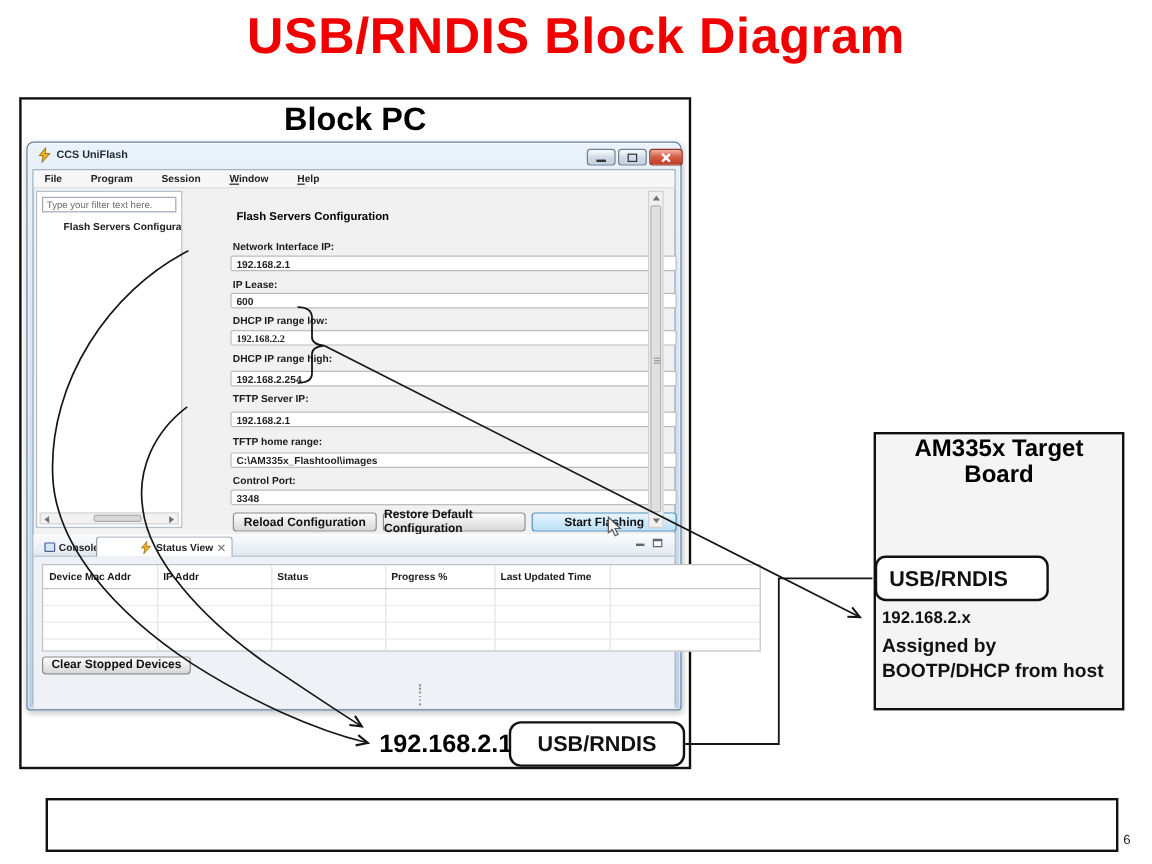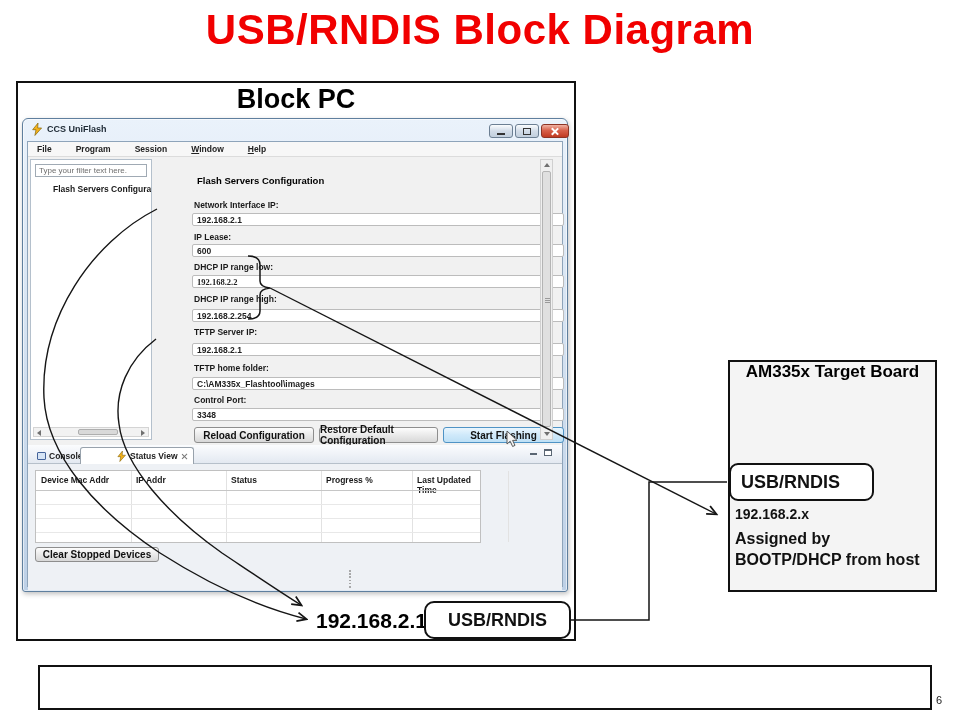--- a/index.html
+++ b/index.html
@@ -25,21 +25,21 @@
   .ti-text { margin-left:5px; font-family:"Liberation Serif", serif; font-variant:small-caps; font-weight:600; color:#3b3b3b; font-size:13px; line-height:10px; letter-spacing:0.3px; }
 
   
   .big-ip { left:316px; top:609px; font-size:21px; font-weight:bold; color:#000; }
   .usb-box-bottom {
     left:424px; top:601px; width:147px; height:38px; background:#fff;
     border:2px solid #111; border-radius:10px; display:flex; align-items:center; justify-content:center;
     font-size:18px; font-weight:bold;
   }
   .target-box { left:728px; top:360px; width:209px; height:232px; background:#f4f4f4; border:2px solid #111; }
-  .target-title { left:733px; top:363px; width:199px; text-align:center; font-size:17px; font-weight:bold; line-height:1.1; color:#000; }
+  .target-title { left:733px; top:363px; width:199px; text-align:center; font-size:20px; font-weight:bold; line-height:1.1; color:#000; }
   .usb-box-target {
     left:729px; top:463px; width:145px; height:38px; background:#fff;
     border:2px solid #111; border-radius:9px; display:flex; align-items:center;
     padding-left:10px; font-size:18px; font-weight:bold;
   }
   .target-ip { left:735px; top:506px; font-size:14px; font-weight:bold; }
   .target-note { left:735px; top:528px; width:200px; font-size:16px; font-weight:bold; line-height:1.32; }
 
   
   .window {
@@ -99,21 +99,21 @@
   .tab { position:absolute; top:2px; height:17px; display:flex; align-items:center; gap:3px; padding:0 5px; font-size:8.5px; font-weight:600; color:#222; }
   .tab.active { background:#fff; border:1px solid #98a2ac; border-bottom:none; border-radius:3px 3px 0 0;padding-left:36px; }
   .console-icon { width:9px; height:8px; border:1px solid #44639a; background:#d6e4f5; border-radius:1px; }
   .tab-close { position:relative; width:7px; height:7px; }
   .tab-close .cbar { position:absolute; left:3px; top:0; width:1.3px; height:7px; background:#777; }
   .tab-close .cbar.a{ transform:rotate(45deg);} .tab-close .cbar.b{ transform:rotate(-45deg);}
   .panel-btns { position:absolute; right:10px; top:4px; display:flex; gap:6px; }
   .pmin { width:9px; height:7px; position:relative; } .pmin::after{ content:""; position:absolute; left:1px; bottom:1px; width:7px; height:2px; background:#5a6673; }
   .pmax { width:8px; height:7px; border:1px solid #5a6673; border-top-width:2px; background:#fff; }
 
-  .status-table { position:absolute; left:7px; top:25px; width:446px; height:73px; background:#fff; border:1px solid #c0c0c0; }
+  .status-table { position:absolute; left:7px; top:25px; width:599px; height:73px; background:#fff; border:1px solid #c0c0c0; }
   .th { position:absolute; top:4px; font-size:8.5px; font-weight:600; color:#1a1a1a; }
   .col-line { position:absolute; top:0; bottom:0; width:1px; background:#e2e2e2; }
   .hdr-line { position:absolute; left:0; right:0; top:19px; height:1px; background:#c6c6c6; }
   .row-line { position:absolute; left:0; right:0; height:1px; background:#e8e8e8; }
   .clear-btn { position:absolute; left:7px; top:102px; width:124px; height:15px; }
   .splitter-dots { position:absolute; left:321px; top:125px; width:3px; display:flex; flex-direction:column; gap:1.6px; }
   .splitter-dots i { width:1.6px; height:1.6px; background:#9a9a9a; border-radius:50%; }
 
   .overlay { position:absolute; left:0; top:0; width:960px; height:720px; pointer-events:none; z-index:50; }
 </style>
@@ -175,21 +175,21 @@
 
         <div class="f-label" style="top:95px">DHCP IP range low:</div>
         <input class="f-input" style="top: 108px; font-family: Liberation Serif, serif;" readonly="" value="192.168.2.2">
 
         <div class="f-label" style="top:127px">DHCP IP range high:</div>
         <input class="f-input" style="top: 142px;" readonly="" value="192.168.2.254">
 
         <div class="f-label" style="top:160px">TFTP Server IP:</div>
         <input class="f-input" style="top: 176px;" readonly="" value="192.168.2.1">
 
-        <div class="f-label" style="top:196px">TFTP home folder:</div>
+        <div class="f-label" style="top:196px">TFTP home range:</div>
         <input class="f-input" style="top: 210px;" readonly="" value="C:\AM335x_Flashtool\images">
 
         <div class="f-label" style="top:228px">Control Port:</div>
         <input class="f-input" style="top: 241px;" readonly="" value="3348">
 
         <div class="btn" style="left:10px;  width:120px">Reload Configuration</div>
         <div class="btn" style="left:135px; width:119px">Restore Default Configuration</div>
         <div class="btn primary" style="left:259px; width:121px">Start Flashing</div>
       </div>
 

